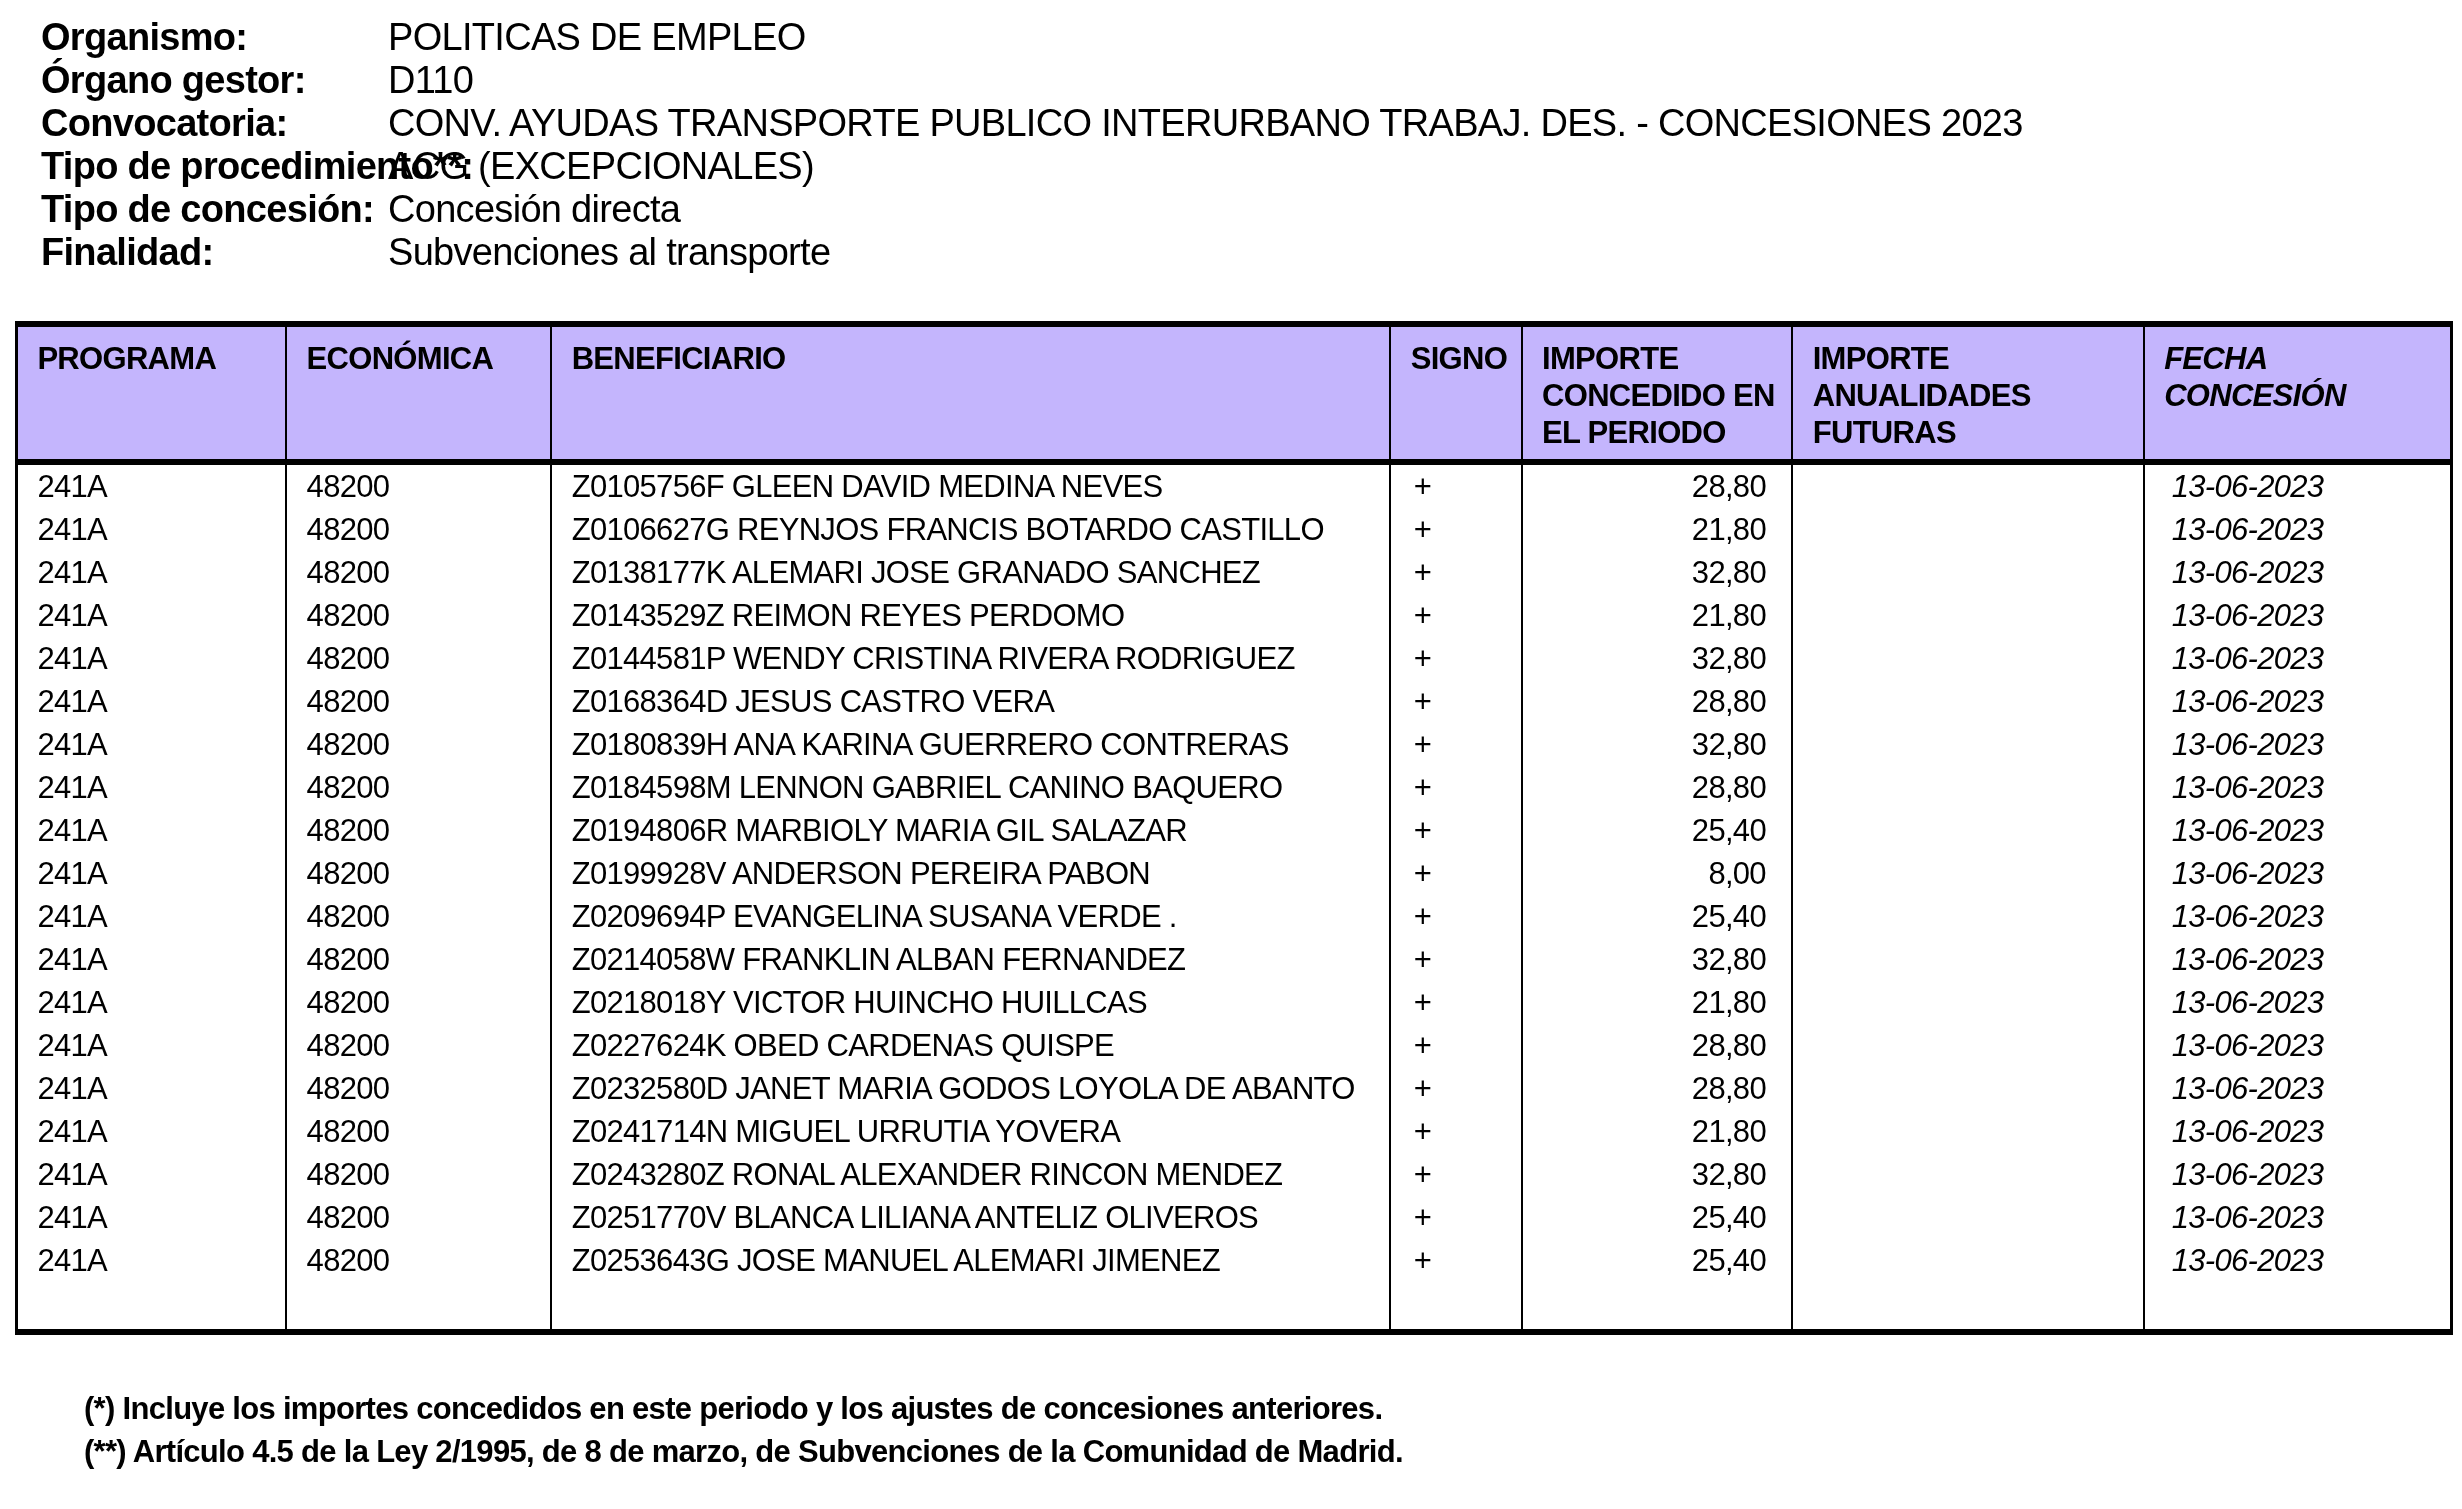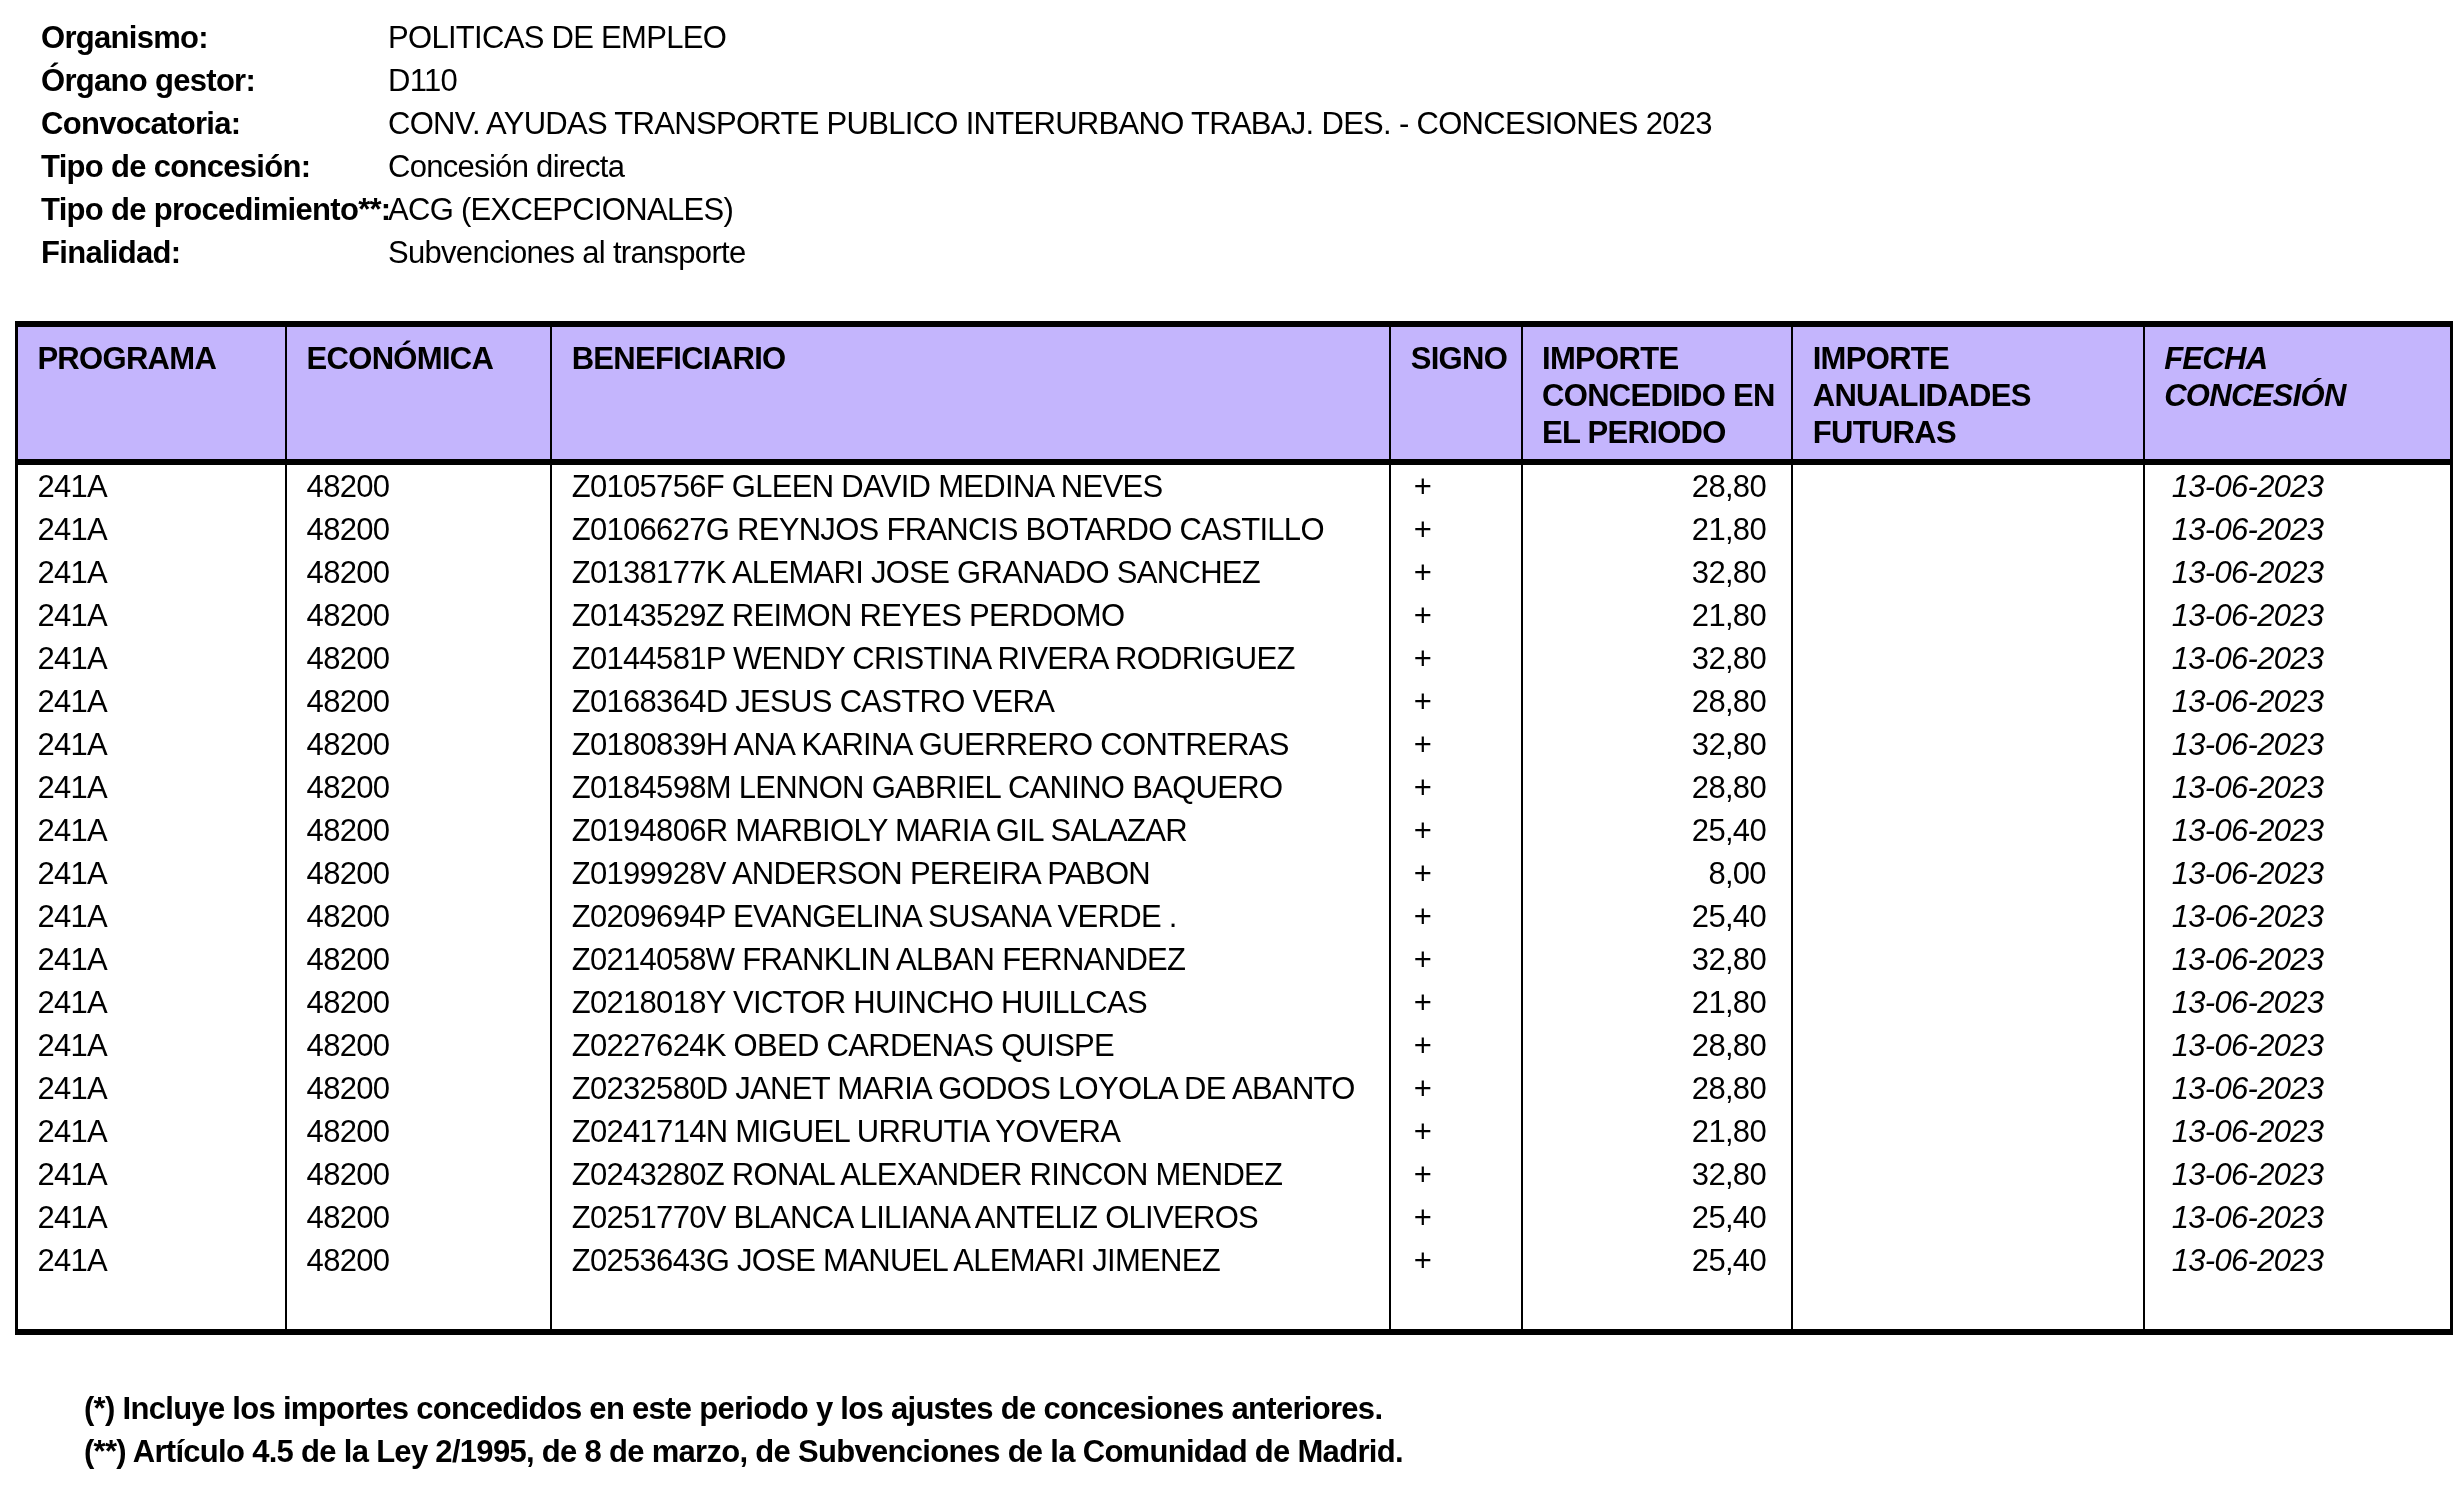--- a/index.html
+++ b/index.html
@@ -25,21 +25,21 @@
   .info-block {
     position: absolute;
     left: 41px;
     top: 16.4px;
     letter-spacing: -0.7px;
   }
   .info-row {
     height: 43px;
     line-height: 43px;
     white-space: nowrap;
-    font-size: 31px;
+    font-size: 38px;
   }
   .info-label {
     display: inline-block;
     width: 347px;
     font-weight: bold;
     vertical-align: top;
   }
   .info-value { vertical-align: top; }
 
   
@@ -122,24 +122,24 @@
     <div class="info-row">
       <span class="info-label">Organismo:</span><span class="info-value">POLITICAS DE EMPLEO</span>
     </div>
     <div class="info-row">
       <span class="info-label">Órgano gestor:</span><span class="info-value">D110</span>
     </div>
     <div class="info-row">
       <span class="info-label">Convocatoria:</span><span class="info-value">CONV. AYUDAS TRANSPORTE PUBLICO INTERURBANO TRABAJ. DES. - CONCESIONES 2023</span>
     </div>
     <div class="info-row">
+      <span class="info-label">Tipo de procedimiento**:</span><span class="info-value">ACG (EXCEPCIONALES)</span>
+    </div>
+    <div class="info-row">
       <span class="info-label">Tipo de concesión:</span><span class="info-value">Concesión directa</span>
-    </div>
-    <div class="info-row">
-      <span class="info-label">Tipo de procedimiento**:</span><span class="info-value">ACG (EXCEPCIONALES)</span>
     </div>
     <div class="info-row">
       <span class="info-label">Finalidad:</span><span class="info-value">Subvenciones al transporte</span>
     </div>
   </div>
 
   <div class="grants-table">
     <div class="thead">
       <div class="th c0">PROGRAMA</div>
       <div class="th c1">ECONÓMICA</div>

